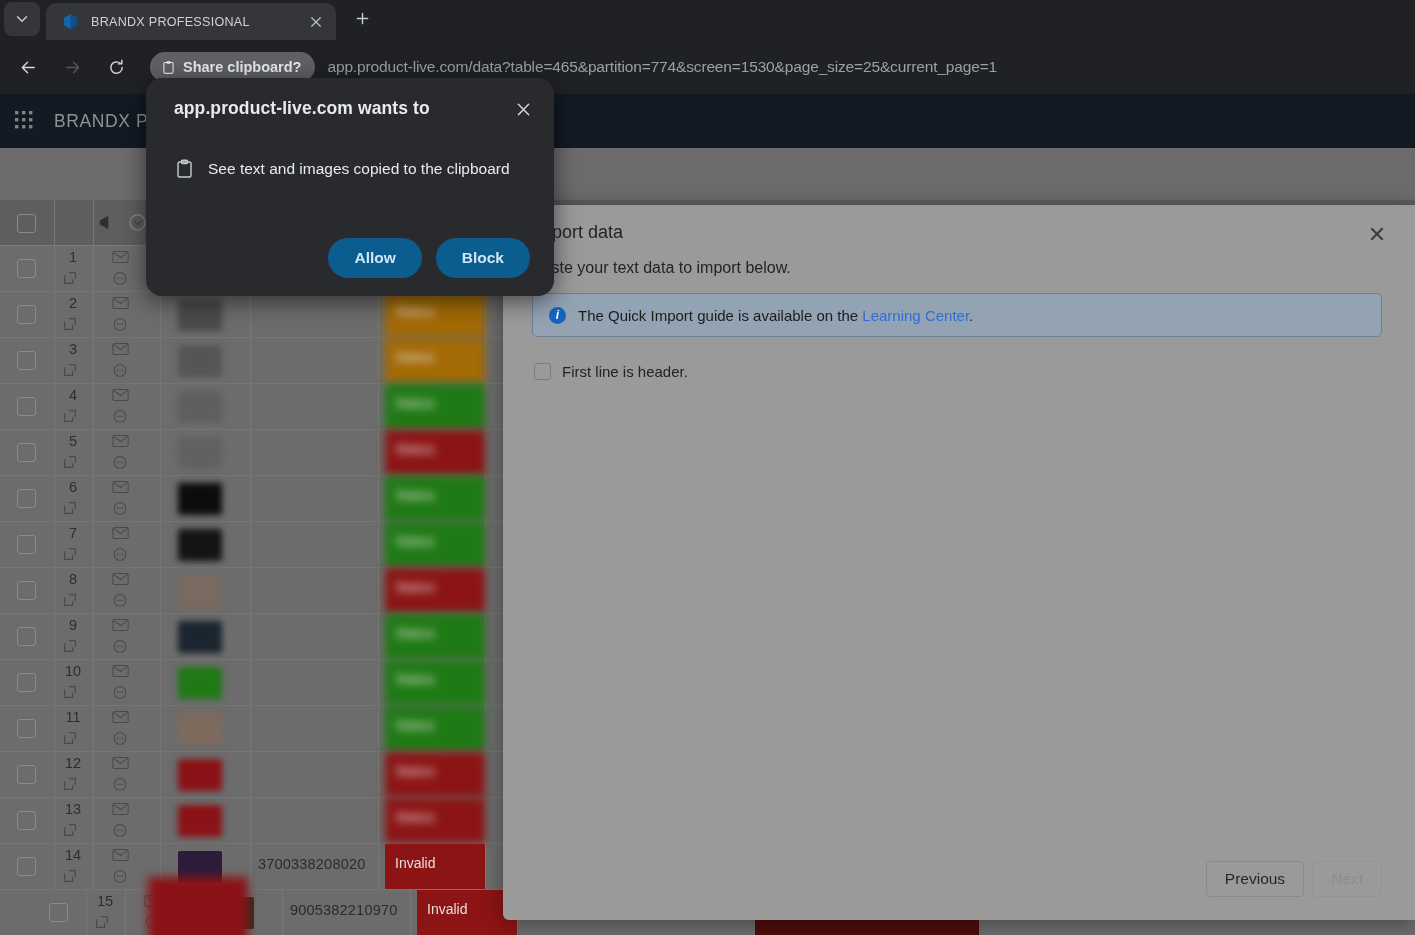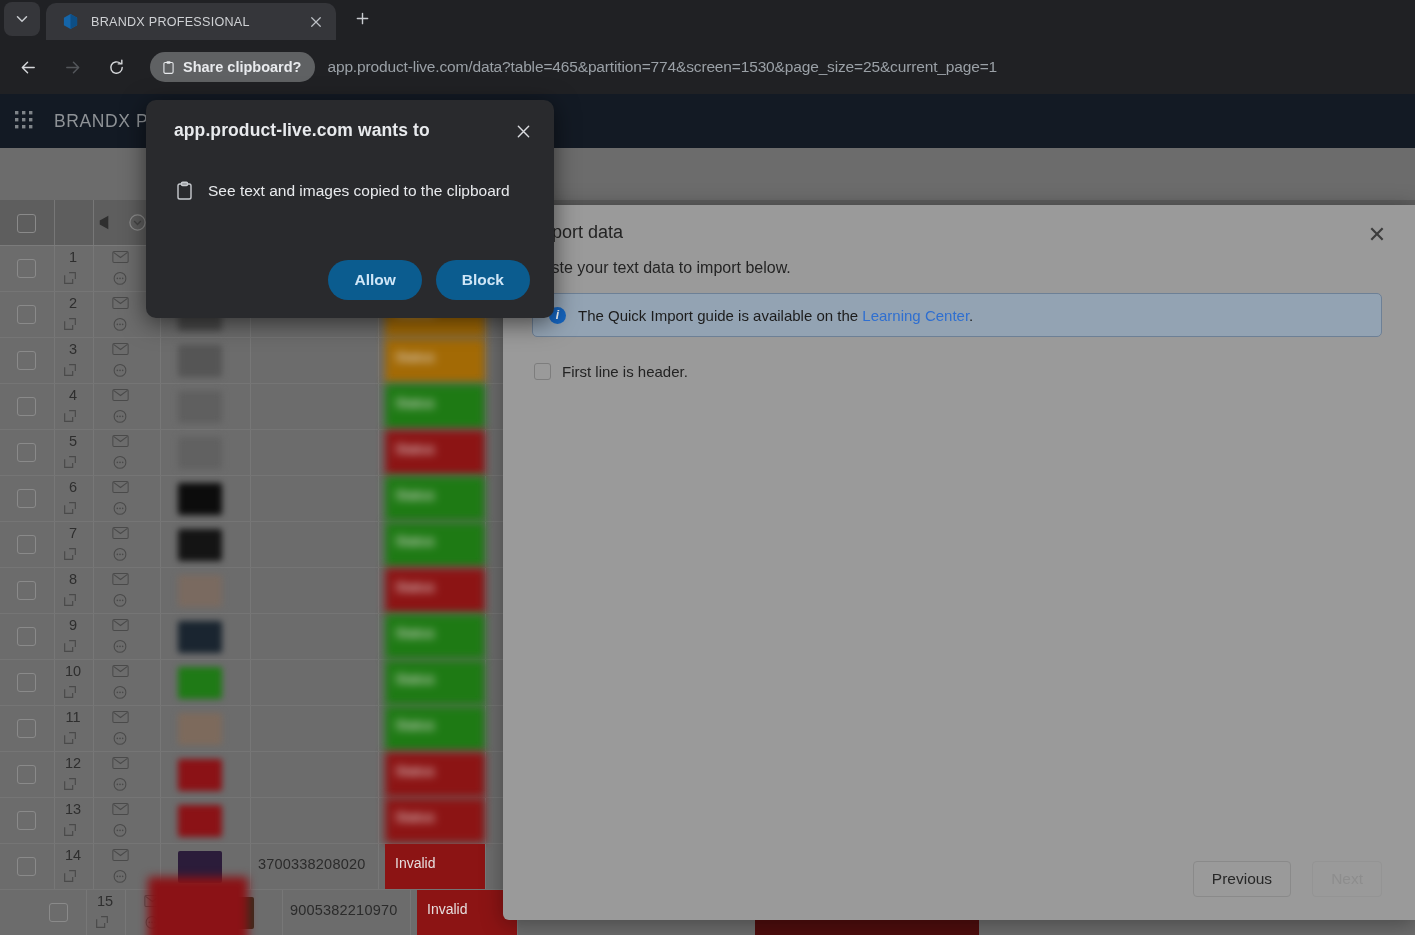--- a/index.html
+++ b/index.html
@@ -75,22 +75,22 @@
     color: #e8eaed; font-size: 14.5px; font-weight: bold;
     cursor: pointer; white-space: nowrap;
   }
   .url-text {
     margin-left: 12px; color: #9aa0a6; font-size: 15.5px;
     white-space: nowrap; letter-spacing: -.15px;
   }
 
   
   .perm-bubble {
-    position: absolute; left: 146px; top: 100px; width: 408px; height: 218px;
-    background: #292a2d; border-radius: 10px;
+    position: absolute; left: 146px; top: 78px; width: 408px; height: 218px;
+    background: #292a2d; border-radius: 16px;
     box-shadow: 0 5px 24px rgba(0,0,0,.55);
     z-index: 60;
   }
   .perm-title {
     position: absolute; left: 28px; top: 20px;
     color: #e8eaed; font-size: 17.5px; font-weight: bold;
     letter-spacing: .1px;
   }
   .perm-close {
     position: absolute; right: 18px; top: 18px; width: 26px; height: 26px;
@@ -265,21 +265,21 @@
     background: #2b6fc4; display: block;
   }
   .spinner i:nth-child(1){ left: 2px;  top: 3px;  background:#a9c2e2; }
   .spinner i:nth-child(2){ left: 17px; top: 0px;  background:#2f6fbe; }
   .spinner i:nth-child(3){ left: 5px;  top: 17px; background:#2f6fbe; }
   .spinner i:nth-child(4){ left: 19px; top: 15px; background:#1f5fb0; }
   .spinner-text { color: #6f6f6f; font-size: 15.5px; }
 
   .modal-actions {
     position: absolute; right: 33px; bottom: 23px;
-    display: flex; gap: 21px;
+    display: flex; gap: 8px;
   }
   .mbtn {
     height: 36px; padding: 0 18px; border-radius: 4px;
     border: 1px solid #8a8a8a; background: transparent;
     color: #272727; font-size: 15.5px; cursor: pointer;
     font-family: "Liberation Sans", sans-serif;
   }
   .mbtn.disabled { color: #8d8d8d; border-color: #949494; cursor: default; }
 </style>
 </head>

